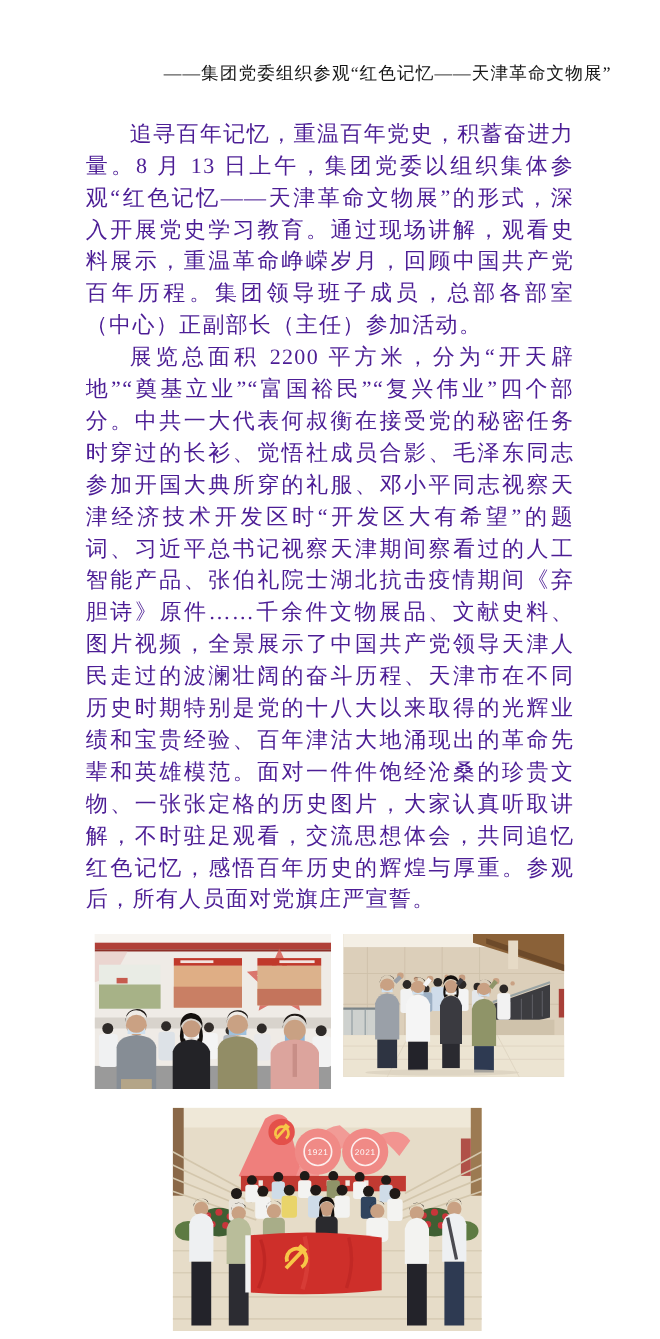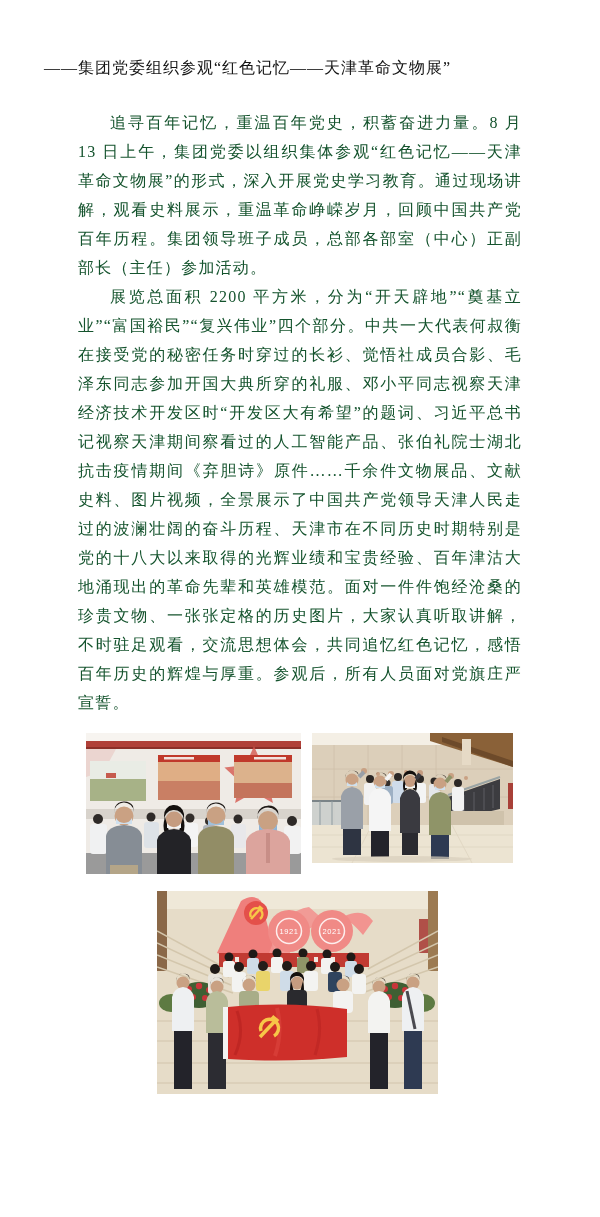--- a/index.html
+++ b/index.html
@@ -6,26 +6,26 @@
   body{
     width:600px;height:1217px;overflow:hidden;background:#ffffff;
     font-family:"Liberation Serif","DejaVu Serif",serif;
   }
   .page{padding:44px 78px 0 78px;}
   .doc-title{
     margin:0;text-align:center;font-size:21px;line-height:27px;
     font-weight:bold;color:#000;letter-spacing:1px;white-space:nowrap;
   }
   .doc-subtitle{
-    margin:13px -34px 0 -34px;text-align:left;font-size:16px;line-height:22px;
+    margin:13px -34px 0 -34px;text-align:right;font-size:16px;line-height:22px;
     color:#141414;letter-spacing:1px;white-space:nowrap;font-weight:normal;
   }
   .body-text{margin-top:29px;}
   .body-text p{
-    margin:0;font-size:16px;line-height:29px;color:#14532d;
+    margin:0;font-size:20px;line-height:29px;color:#4c1d95;
     text-align:justify;text-indent:2em;letter-spacing:1.2px;
   }
   .photo-row{display:flex;gap:11px;margin:16px 0 0 8px;}
   figure{margin:0;padding:0;line-height:0;}
   .p3{margin-top:10px;}
   .photo-bottom{margin:17px 0 0 79px;}
   svg{display:block;}
   .year-label{
     font-family:"Liberation Sans","DejaVu Sans",sans-serif;
     fill:#ffffff;font-size:7.5px;letter-spacing:0.6px;

